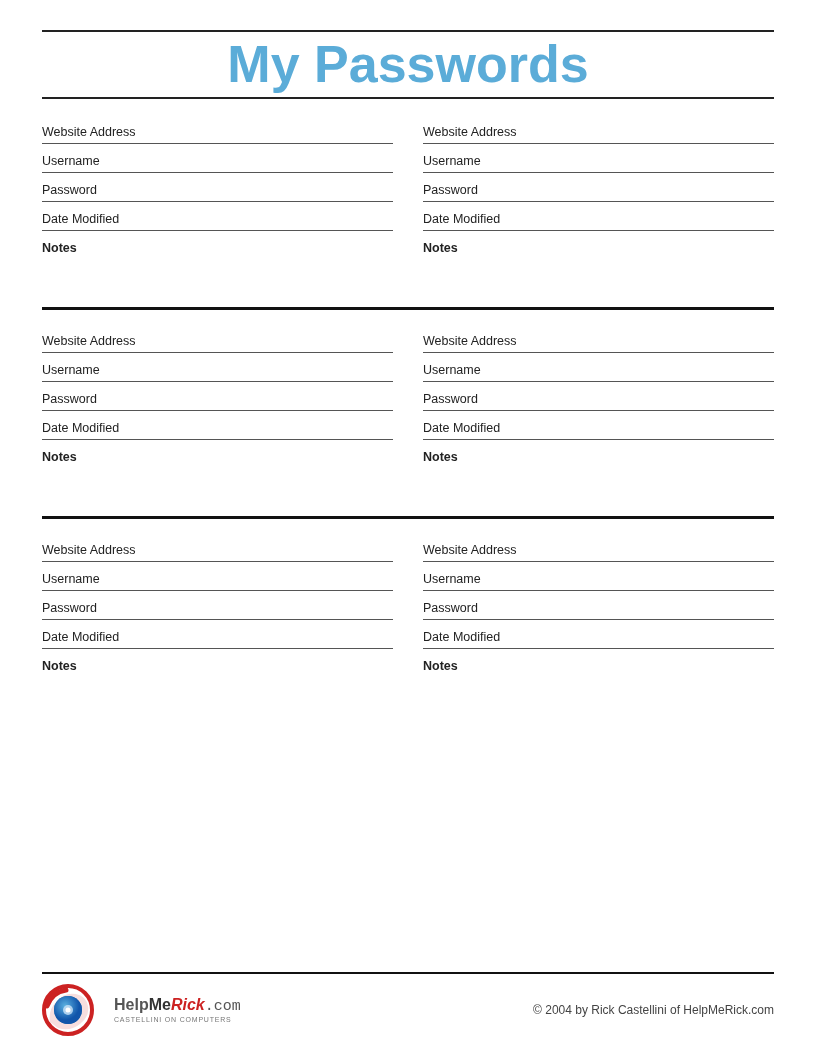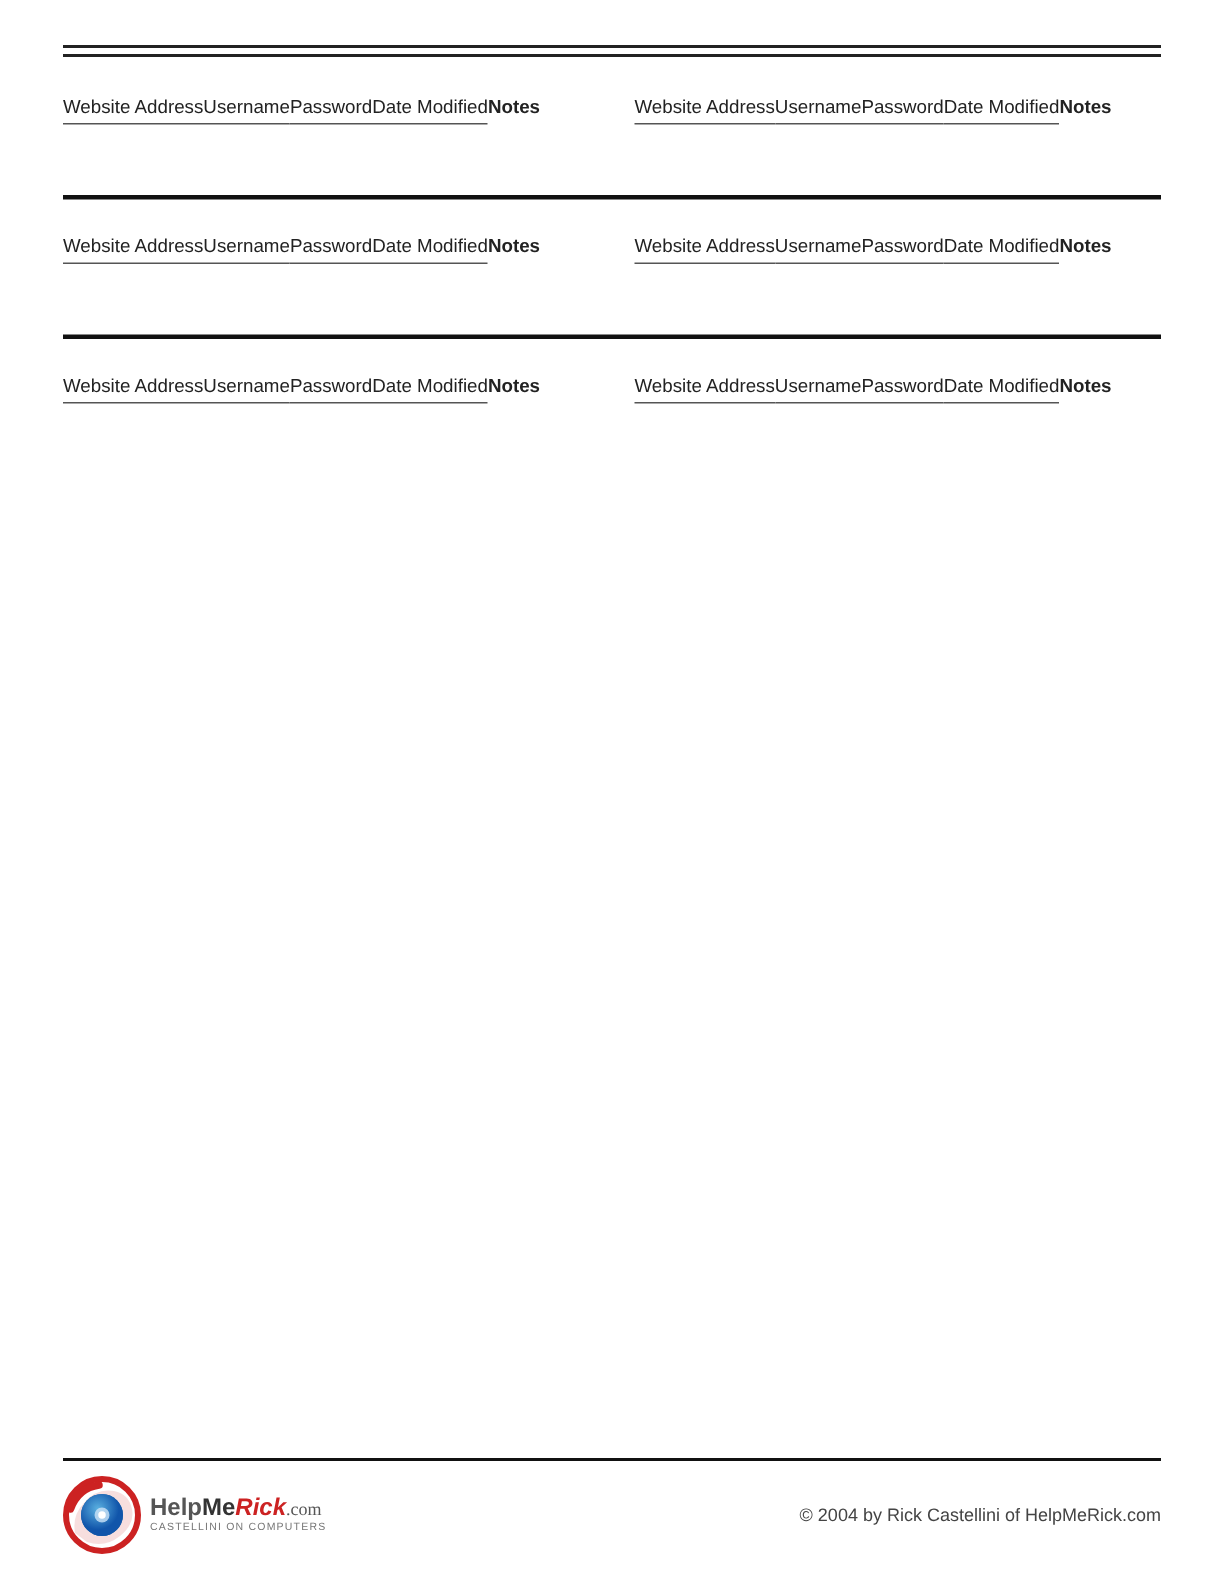--- a/index.html
+++ b/index.html
@@ -49,21 +49,21 @@
     }
 
     .entries-grid {
       display: grid;
       grid-template-columns: 1fr 1fr;
       gap: 0 30px;
     }
 
     .entry {
       display: flex;
-      flex-direction: row;
+      flex-direction: column;
     }
 
     .field-row {
       display: flex;
       flex-direction: column;
       margin-bottom: 0px;
     }
 
     .field-label {
       font-size: 12.5px;
@@ -100,40 +100,41 @@
       border-top: 2px solid #111;
       padding-top: 10px;
       display: flex;
       align-items: center;
       justify-content: space-between;
     }
 
     .footer-logo {
       display: flex;
       align-items: center;
-      gap: 6px;
+      gap: 20px;
     }
 
     .logo-text {
       display: flex;
       flex-direction: column;
       line-height: 1.1;
     }
 
     .footer-copyright {
       font-size: 12px;
       color: #444;
     }
   </style>
 </head>
 <body>
 
 <div class="page">
 
   <div class="top-line"></div>
+  <div class="title">My Passwords</div>
   <div class="bottom-title-line"></div>
 
   <div class="entries-grid">
 
     <div class="entry">
       <div class="field-row">
         <span class="field-label">Website Address</span>
         <div class="field-line"></div>
       </div>
       <div class="field-row">
@@ -292,21 +293,21 @@
           </defs>
 
           <path d="M5 22 Q10 8 24 6" fill="none" stroke="#cc2222" stroke-width="5" stroke-linecap="round"></path>
         </svg>
       </div>
       <div class="logo-text">
         <div style="display:flex; align-items:baseline; gap:0px;">
           <span style="font-size:16px; font-weight:bold; color:#555; font-family:Arial;">Help</span>
           <span style="font-size:16px; font-weight:bold; color:#333; font-family:Arial;">Me</span>
           <span style="font-size:16px; font-weight:bold; color:#cc2222; font-family:Arial;font-style:italic;">Rick</span>
-          <span style="font-size:12px; color:#555; font-family:Liberation Serif, serif; vertical-align:super;">.com</span>
+          <span style="font-size:15px; color:#555; font-family:Liberation Mono, monospace; vertical-align:super;">.com</span>
         </div>
         <div style="font-size:7px; color:#777; letter-spacing:0.8px; font-family:Arial; text-transform:uppercase;">CASTELLINI ON COMPUTERS</div>
       </div>
     </div>
     <div class="footer-copyright">© 2004 by Rick Castellini of HelpMeRick.com</div>
   </div>
 
 </div>
 
 </body></html>

